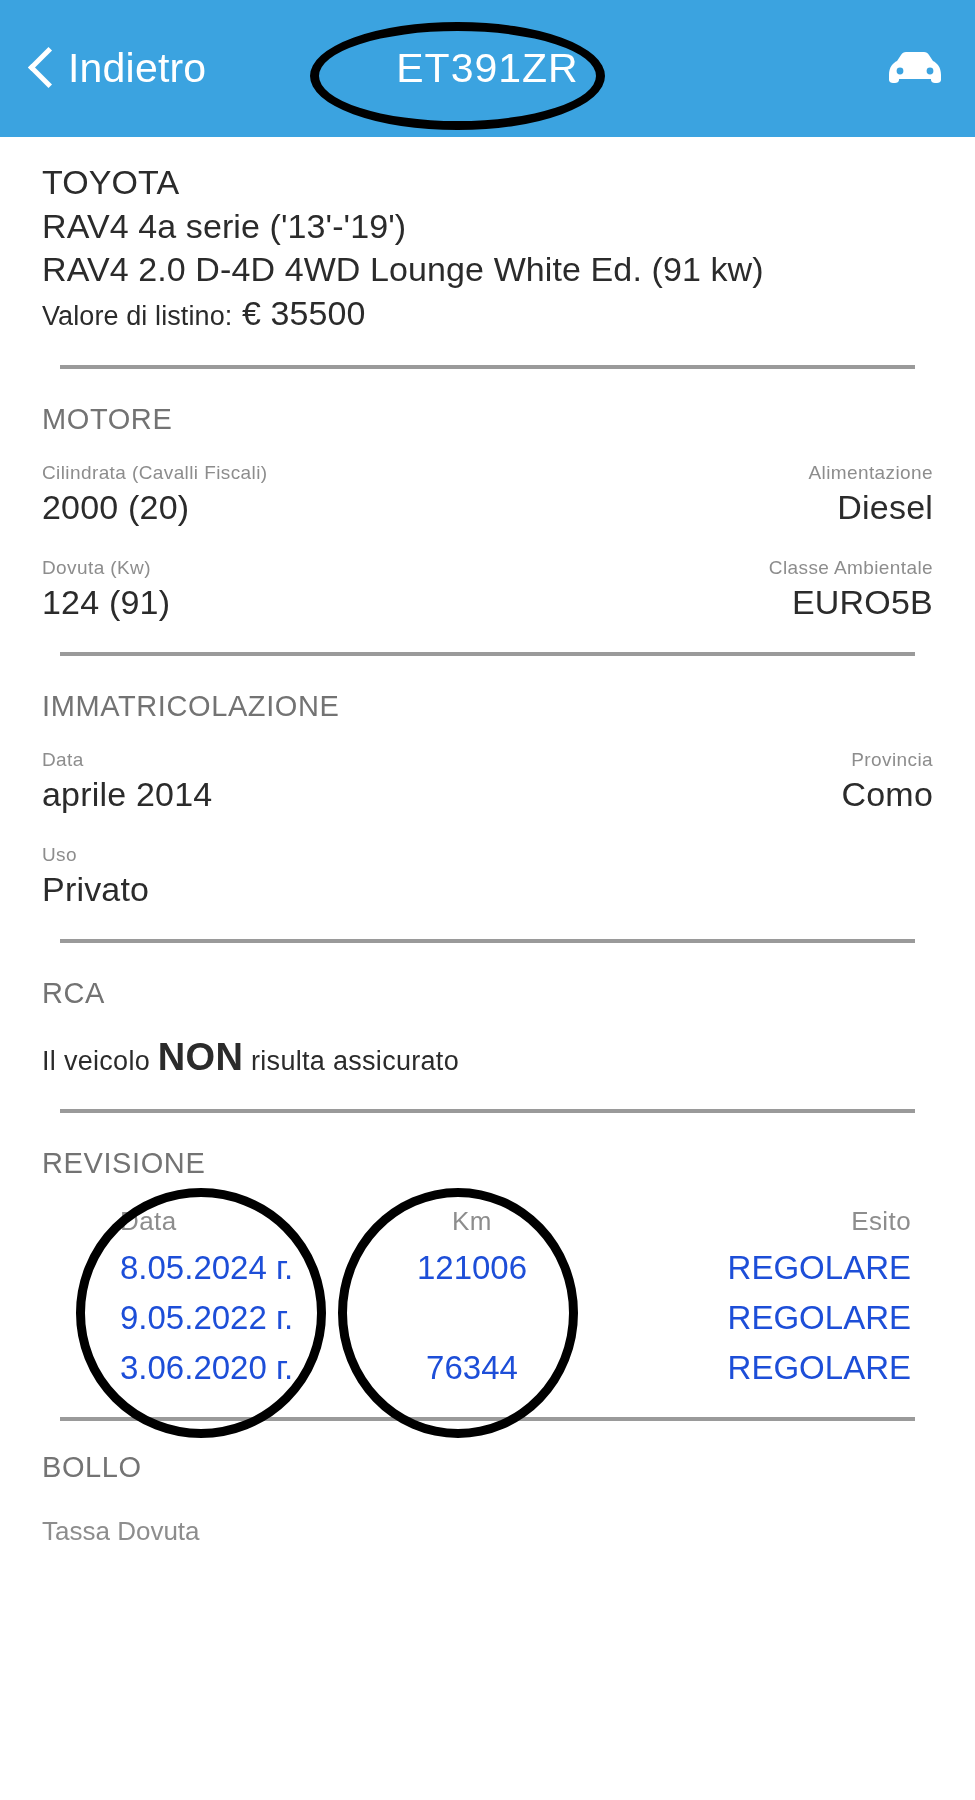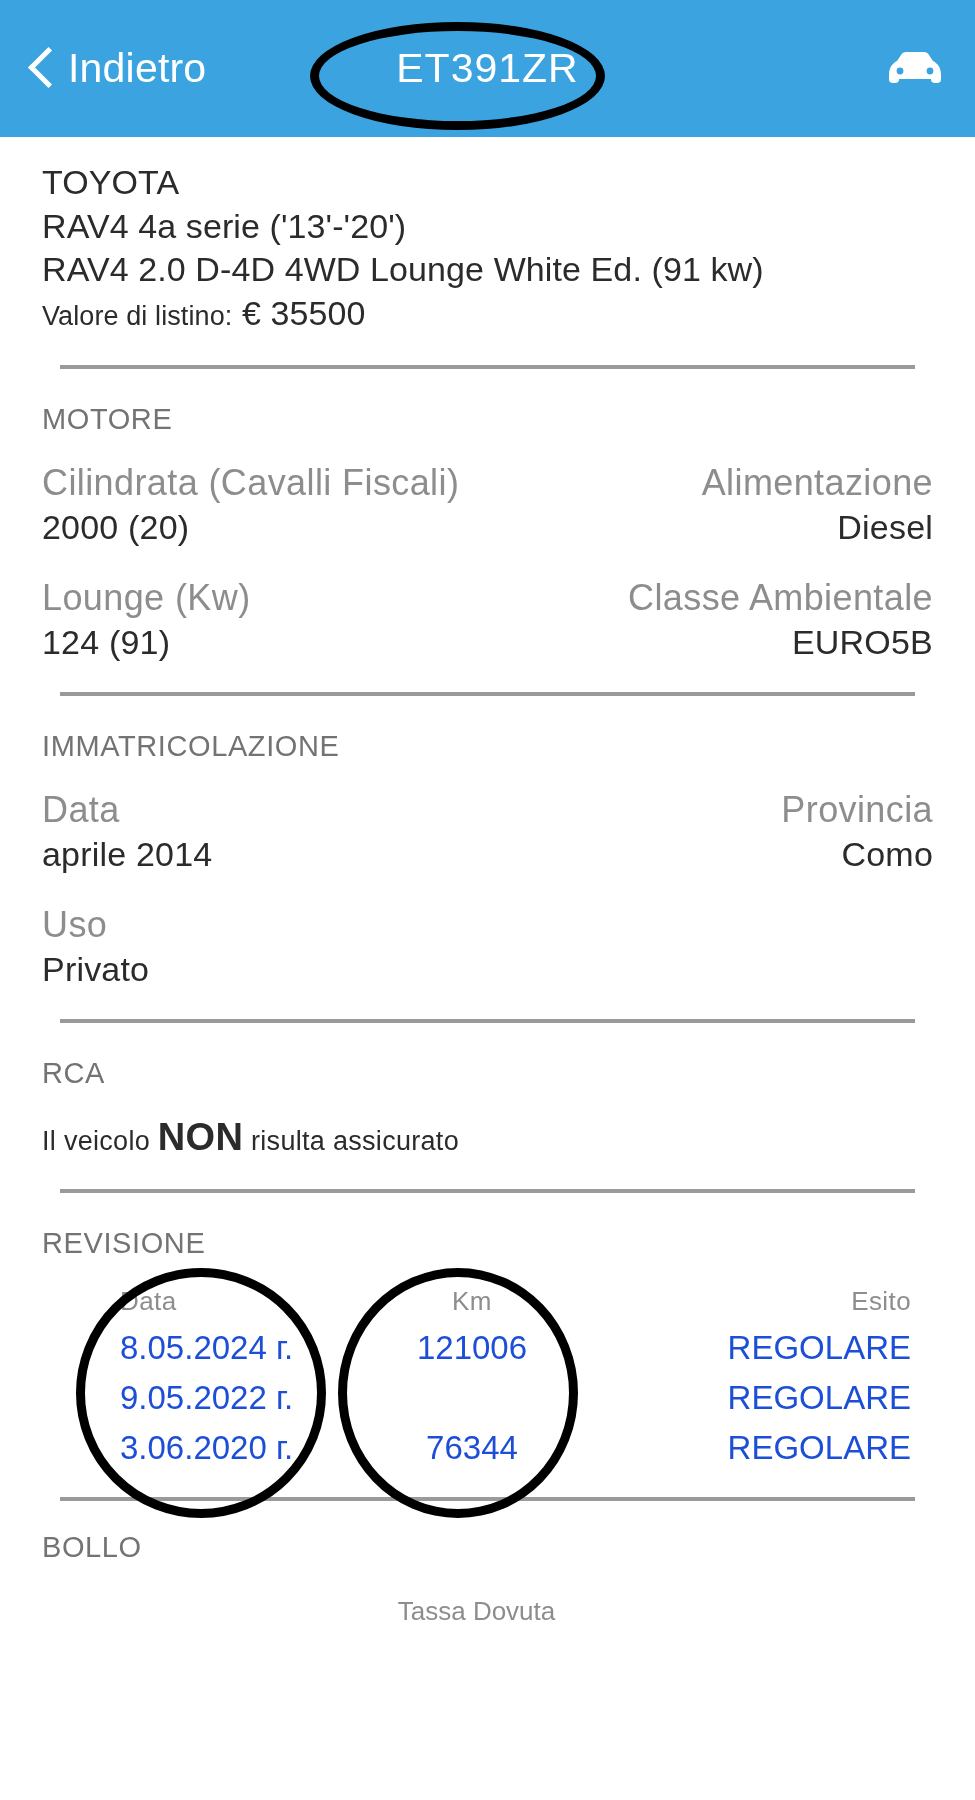--- a/index.html
+++ b/index.html
@@ -117,21 +117,21 @@
   .row {
     display: flex;
     justify-content: space-between;
     align-items: flex-start;
     margin-bottom: 30px;
   }
   .field { max-width: 60%; }
   .field.right { text-align: right; }
   .field-label {
     color: #8d8d8d;
-    font-size: 36px;
+    font-size: 19px;
     letter-spacing: 0.4px;
     margin-bottom: 4px;
   }
   .field-value {
     color: #2b2b2b;
     font-size: 34px;
     letter-spacing: 0.2px;
   }
 
   .rca-text {
@@ -180,21 +180,21 @@
     left: 296px;
     top: -18px;
     width: 240px;
     height: 250px;
     border: 9px solid #000;
     border-radius: 50%;
     pointer-events: none;
   }
   .bollo-title { margin-top: 30px; }
   .bollo-sub {
-    text-align: center;
+    text-align: left;
     color: #8d8d8d;
     font-size: 26px;
     padding-right: 22px;
     margin-top: 32px;
   }
 </style>
 </head>
 <body>
 
 <div class="app">
@@ -214,21 +214,21 @@
         <circle cx="17" cy="22" r="3.4" fill="#3ba3e0"></circle>
         <circle cx="47" cy="22" r="3.4" fill="#3ba3e0"></circle>
       </svg>
     </div>
   </div>
 
   <div class="content">
 
     <div class="vehicle-block">
       <div class="vehicle-line">TOYOTA</div>
-      <div class="vehicle-line">RAV4 4a serie ('13'-'20')</div>
+      <div class="vehicle-line">RAV4 4a serie ('13'-'19')</div>
       <div class="vehicle-line">RAV4 2.0 D-4D 4WD Lounge White Ed. (91 kw)</div>
       <div class="vehicle-line">
         <span class="sc">Valore di listino:</span>
         <span>€ 35500</span>
       </div>
     </div>
 
     <div class="divider"></div>
 
     <div class="section-title">MOTORE</div>
@@ -237,21 +237,21 @@
         <div class="field-label">Cilindrata (Cavalli Fiscali)</div>
         <div class="field-value">2000 (20)</div>
       </div>
       <div class="field right">
         <div class="field-label">Alimentazione</div>
         <div class="field-value">Diesel</div>
       </div>
     </div>
     <div class="row">
       <div class="field">
-        <div class="field-label">Lounge (Kw)</div>
+        <div class="field-label">Dovuta (Kw)</div>
         <div class="field-value">124 (91)</div>
       </div>
       <div class="field right">
         <div class="field-label">Classe Ambientale</div>
         <div class="field-value">EURO5B</div>
       </div>
     </div>
 
     <div class="divider"></div>
 

